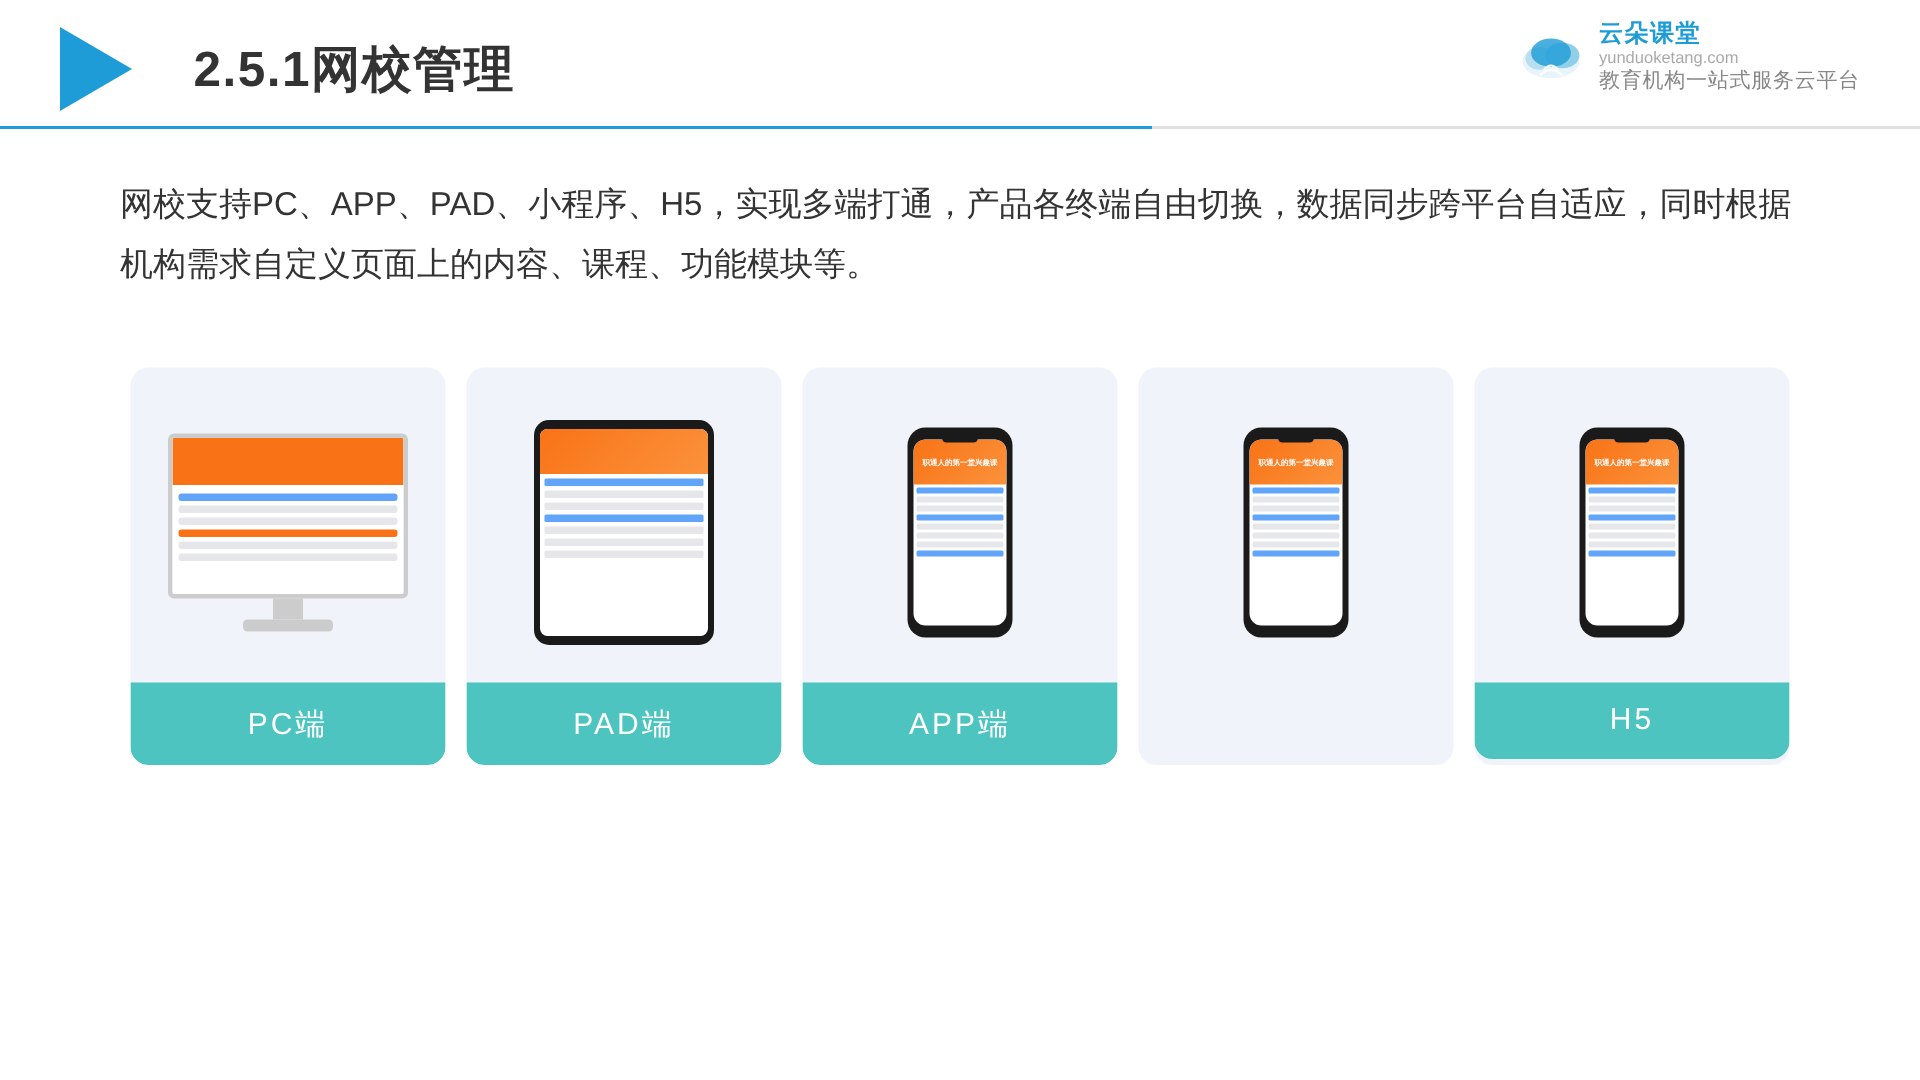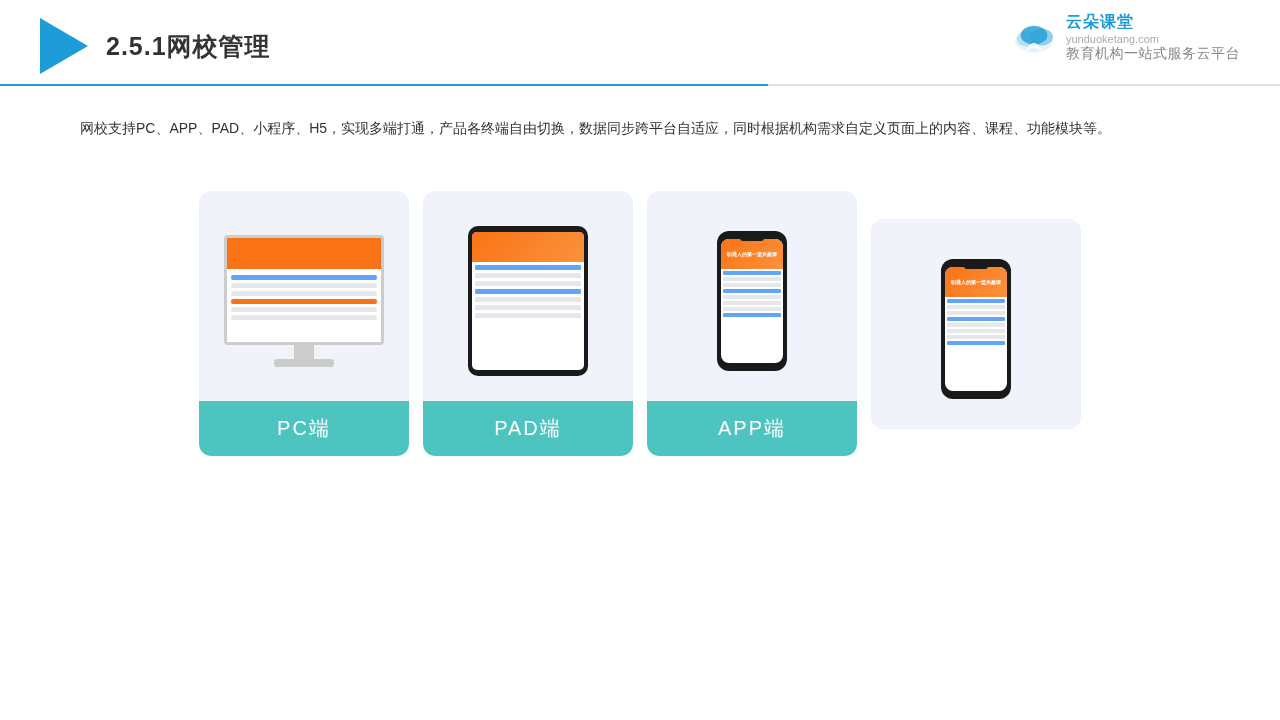--- a/index.html
+++ b/index.html
@@ -22,24 +22,25 @@
     .logo-triangle {
       width: 0;
       height: 0;
       border-style: solid;
       border-width: 28px 0 28px 48px;
       border-color: transparent transparent transparent #1e9cd7;
       margin-right: 18px;
       flex-shrink: 0;
     }
     .page-title {
-      font-size: 25px;
+      font-size: 33px;
       font-weight: bold;
       color: #333;
       letter-spacing: 1px;
+      margin-left: 23px;
     }
 
     
     .brand-logo {
       position: absolute;
       right: 40px;
       top: 12px;
       display: flex;
       align-items: center;
       gap: 8px;
@@ -72,33 +73,32 @@
     
     .divider {
       height: 2px;
       background: linear-gradient(to right, #1e9cd7 60%, #e0e0e0 60%);
       margin: 10px 0 0 0;
     }
 
     
     .description {
       padding: 30px 80px 20px 80px;
-      font-size: 14px;
+      font-size: 22px;
       color: #333;
       line-height: 1.8;
     }
 
     
     .cards-container {
       display: flex;
       justify-content: center;
       gap: 14px;
       padding: 20px 60px;
       margin-top: 10px;
-      align-items: center;
     }
 
     .card {
       background: #f0f4fa;
       border-radius: 12px;
       width: 210px;
       display: flex;
       flex-direction: column;
       align-items: center;
       padding: 20px 10px 0 10px;
@@ -401,14 +401,37 @@
               <div class="phone-line"></div>
               <div class="phone-line"></div>
               <div class="phone-line accent"></div>
             </div>
           </div>
         </div>
       </div>
     </div>
   </div>
 
+  <div class="card">
+    <div class="card-image">
+      <div class="phone-wrap">
+        <div class="phone-frame">
+          <div class="phone-notch"></div>
+          <div class="phone-screen">
+            <div class="phone-screen-header">职通人的第一堂兴趣课</div>
+            <div class="phone-screen-body">
+              <div class="phone-line accent"></div>
+              <div class="phone-line"></div>
+              <div class="phone-line"></div>
+              <div class="phone-line accent"></div>
+              <div class="phone-line"></div>
+              <div class="phone-line"></div>
+              <div class="phone-line"></div>
+              <div class="phone-line accent"></div>
+            </div>
+          </div>
+        </div>
+      </div>
+    </div>
+    <div class="card-label">H5</div>
+  </div>
 
 </div>
 
 </body></html>

